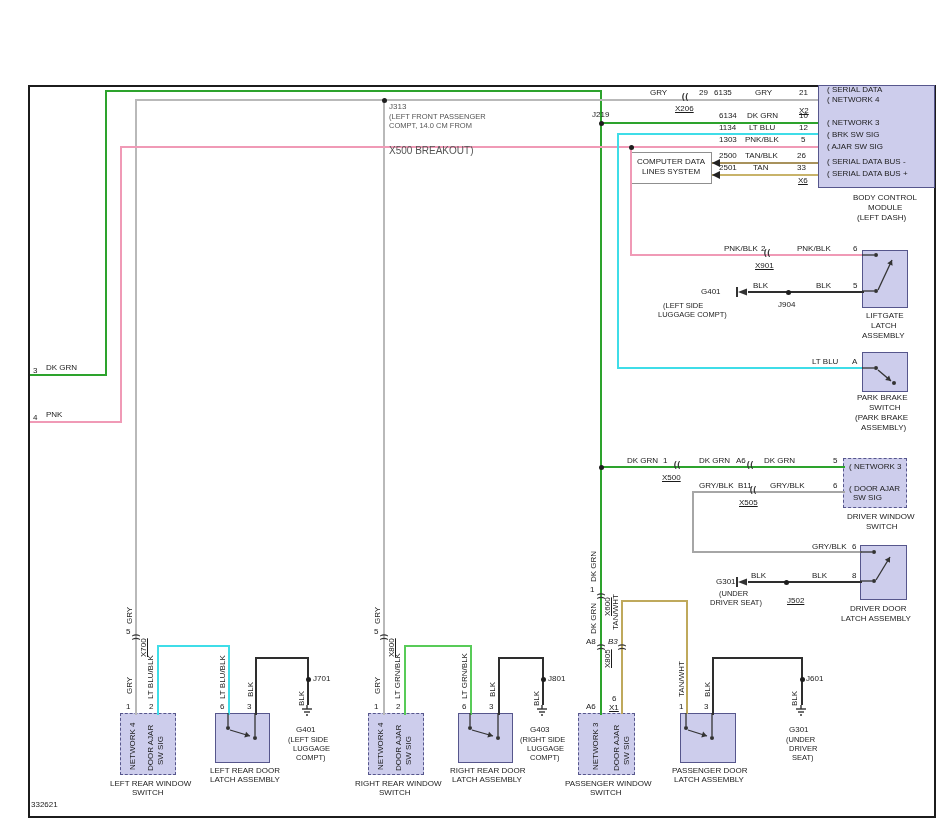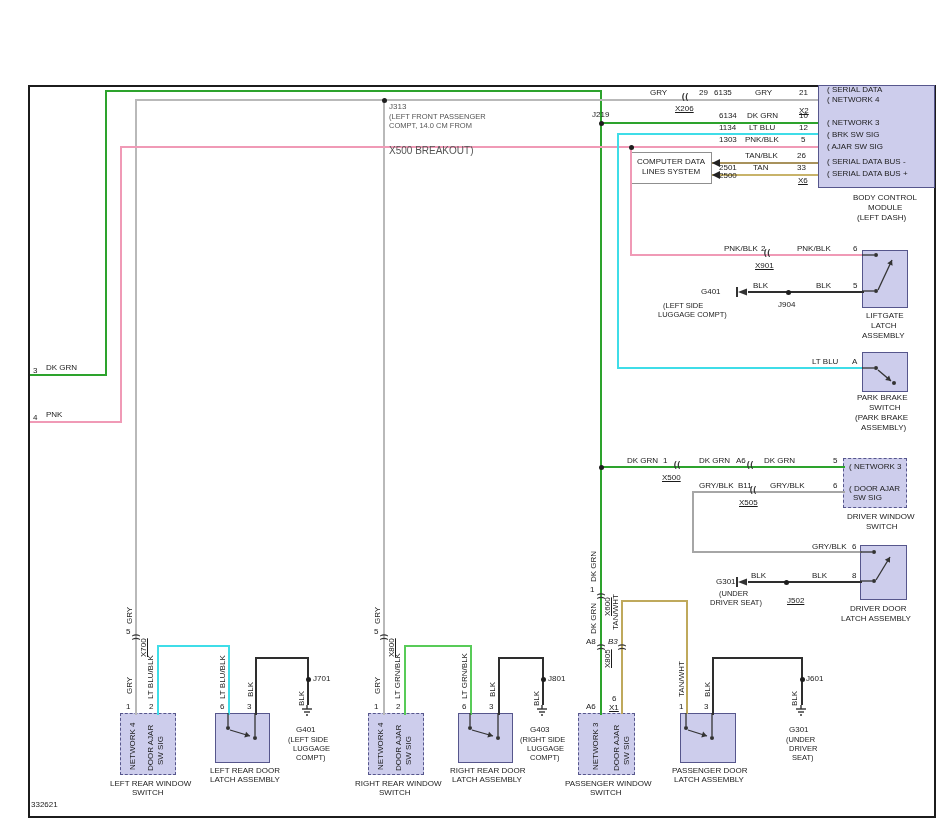--- a/index.html
+++ b/index.html
@@ -107,21 +107,21 @@
       <div class="lbl" style="left: 857px; top: 213px;">(LEFT DASH)</div>
       <div class="lbl" style="left: 719px; top: 111px;">6134</div>
       <div class="lbl" style="left: 747px; top: 111px;">DK GRN</div>
       <div class="lbl" style="left: 799px; top: 111px;">10</div>
       <div class="lbl" style="left: 719px; top: 123px;">1134</div>
       <div class="lbl" style="left: 749px; top: 123px;">LT BLU</div>
       <div class="lbl" style="left: 799px; top: 123px;">12</div>
       <div class="lbl" style="left: 719px; top: 135px;">1303</div>
       <div class="lbl" style="left: 745px; top: 135px;">PNK/BLK</div>
       <div class="lbl" style="left: 801px; top: 135px;">5</div>
-      <div class="lbl" style="left: 719px; top: 151px; margin-top: 20px;">2500</div>
+      <div class="lbl" style="left: 719px; top: 151px;">2500</div>
       <div class="lbl" style="left: 745px; top: 151px;">TAN/BLK</div>
       <div class="lbl" style="left: 797px; top: 151px;">26</div>
       <div class="lbl" style="left: 719px; top: 163px;">2501</div>
       <div class="lbl" style="left: 753px; top: 163px;">TAN</div>
       <div class="lbl" style="left: 797px; top: 163px;">33</div>
       <div class="lbl und" style="left: 798px; top: 176px;">X6</div>
       <div class="lbl" style="left: 637px; top: 157px;">COMPUTER DATA</div>
       <div class="lbl" style="left: 642px; top: 167px;">LINES SYSTEM</div>
       <div class="lbl" style="left: 592px; top: 110px;">J219</div>
       <div class="lbl" style="left: 389px; top: 102px; color: rgb(85, 85, 85);">J313</div>

